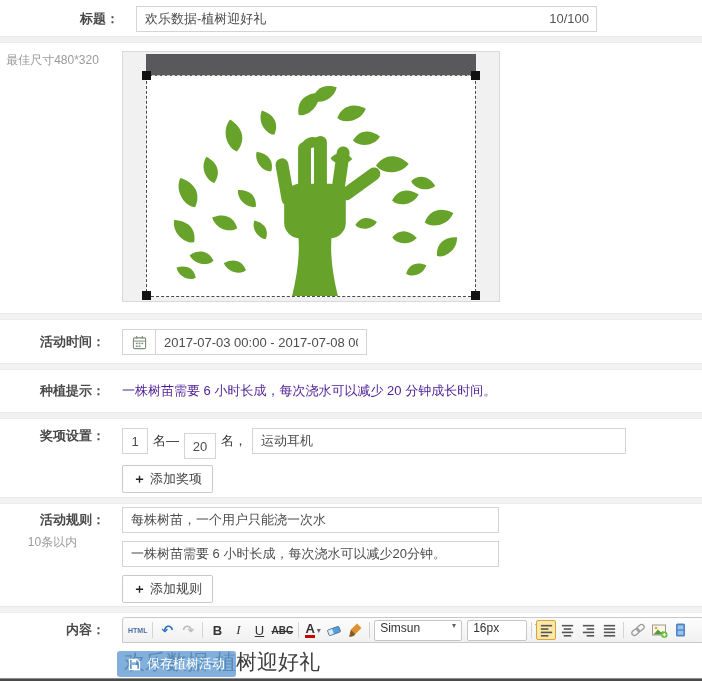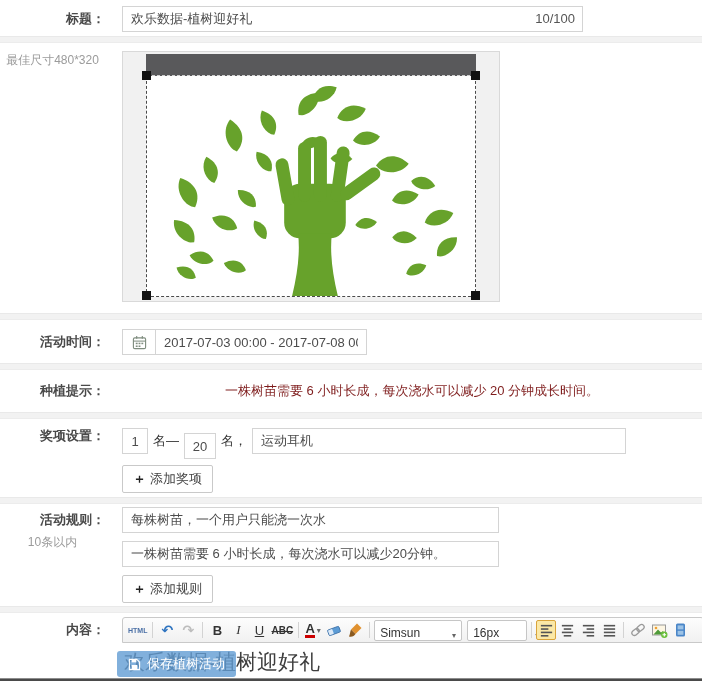--- a/index.html
+++ b/index.html
@@ -12,21 +12,21 @@
   .field-label { font-size:13px; font-weight:bold; color:#4a4a4a; line-height:26px; }
   .field-hint { font-size:12px; color:#9b9b9b; text-align:center; line-height:16px; margin-top:1px; }
   .content-col { flex:1; min-width:0; padding-left:17px; }
 
   .divider { height:7px; background:#f2f2f2; border-top:1px solid #e9e9e9; border-bottom:1px solid #ececec; }
 
   input[type=text] { border:1px solid #d4d4d4; height:26px; font-size:13px; color:#4c4c4c;
                      padding:3px 8px; font-family:"Liberation Sans",sans-serif; background:#fff; outline:none; }
 
   
-  .sec-title { padding:6px 0 4px;align-items:center; }
+  .sec-title { padding:6px 14px 4px;align-items:center; }
   .title-wrap { position:relative; width:461px; }
   .title-wrap input { width:100%; padding-right:52px; }
   .char-counter { position:absolute; right:8px; top:5px; font-size:13px; color:#555; }
 
   
   .sec-cover { padding:8px 0 11px; }
   .cover-box { width:378px; background:#f1f1f1; border:1px solid #d9d9d9; padding:2px 23px 4px; }
   .cover-dim-bar { height:22px; background:#59595b; }
   .crop-area { position:relative; height:221px; background:#fff; border:1px dashed #4a4a4a; border-top:none; }
   .crop-area svg { display:block; width:100%; height:100%; }
@@ -36,21 +36,21 @@
   .h-bl { left:-5px; bottom:-4px; } .h-br { right:-5px; bottom:-4px; }
 
   
   .sec-time { padding:9px 0 8px; }
   .time-group { display:flex; align-items:stretch; }
   .time-addon { width:34px; border:1px solid #d4d4d4; background:#fff; display:flex; align-items:center; justify-content:center; }
   .time-group input { width:212px; margin-left:-1px; }
 
   
   .sec-tip { padding:8px 0; }
-  .tip-text { font-size:13px; color:#7f1d1d; line-height:26px;text-align:center; }
+  .tip-text { font-size:13px; color:#4c1d95; line-height:26px; }
 
   
   .sec-prize { padding:4px 0; }
   .prize-line { display:flex; align-items:center; }
   .prize-line .num { width:26px; text-align:center; padding:3px 2px; }
   .prize-line .num2 { width:32px;margin-top:10px; }
   .prize-line .sep-txt { font-size:13px; color:#333; margin:0 5px; }
   .prize-line .prize-name { width:374px; }
   .add-btn { display:inline-flex; align-items:center; gap:4px; margin-top:6px; border:1px solid #c9c9c9;
              background:#fff; font-size:13px; color:#444; padding:4px 10px; cursor:pointer; border-radius:2px;
@@ -74,21 +74,21 @@
   .tb-html { font-size:7px; font-weight:bold; color:#4a6fa5; letter-spacing:0; }
   .tb-undo { color:#2f74c0; font-size:14px; font-weight:bold; }
   .tb-redo { color:#bdbdbd; font-size:14px; font-weight:bold; }
   .tb-bold { font-weight:bold; font-size:13px; }
   .tb-italic { font-style:italic; font-family:"Liberation Serif",serif; font-size:13px; }
   .tb-underline { text-decoration:underline; font-size:13px; }
   .tb-strike { font-size:10px; font-weight:bold; text-decoration:line-through; }
   .tb-color { display:inline-flex; align-items:center; gap:2px; }
   .tb-color .A { font-size:13px; font-weight:bold; border-bottom:3px solid #c00; line-height:12px; }
   .caret { font-size:8px; color:#666; }
-  .tb-select { display:inline-flex; align-items:flex-end; justify-content:space-between; height:21px;
+  .tb-select { display:inline-flex; align-items:flex-start; justify-content:space-between; height:21px;
                border:1px solid #c6c6c6; background:#fff; border-radius:2px; font-size:12px; color:#333;
                padding:0 5px; cursor:pointer; }
   .sel-font { width:88px; } .sel-size { width:60px; margin-left:4px;gap:36px; }
   .tb-active { background:#fbe8a6; border:1px solid #d9a43b; }
 
   .editor-content { padding:4px 2px 0; }
   .editor-heading { font-family:"Liberation Serif","DejaVu Serif",serif; font-weight:normal;
                     font-size:21px; color:#3e3e3e; line-height:1.3; margin-top:2px; }
   .editor-para { font-family:"Liberation Serif","DejaVu Serif",serif; font-size:15px; color:#7a7a7a; margin-top:6px; }
 

